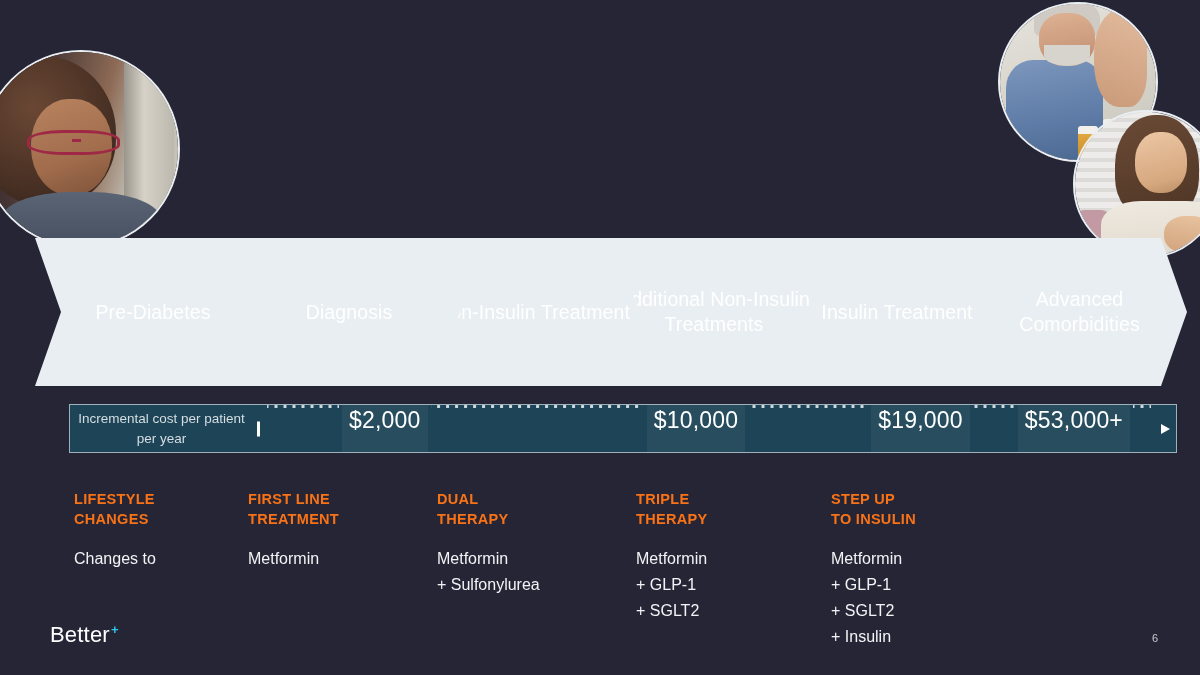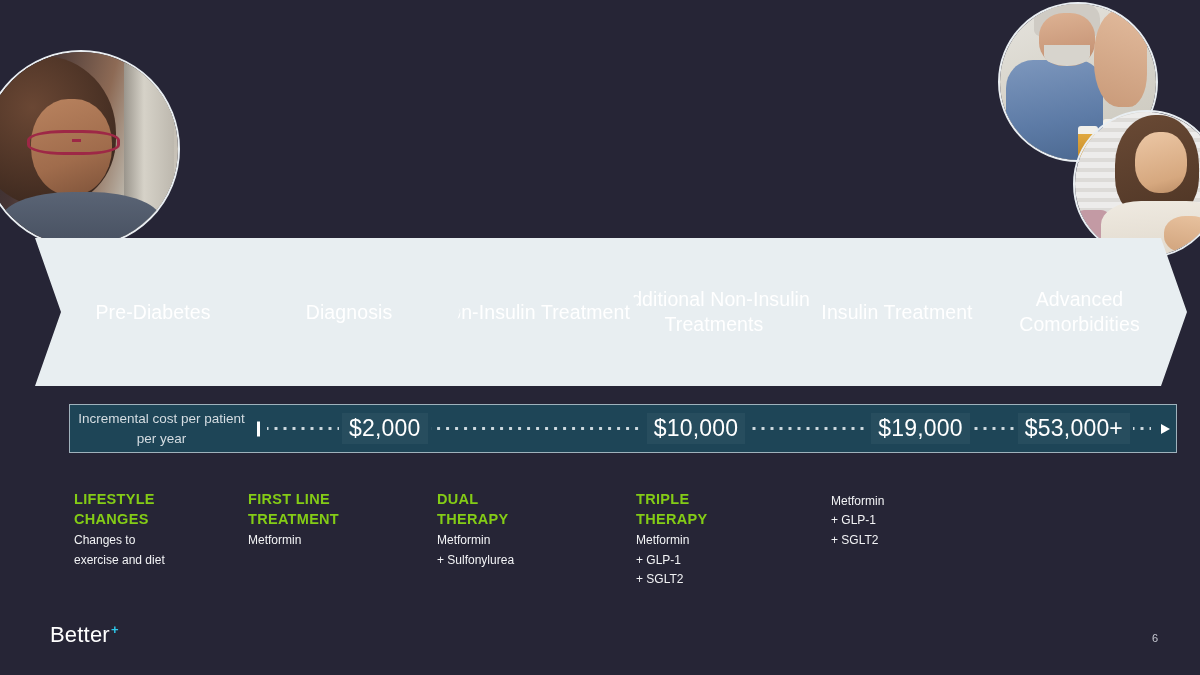--- a/index.html
+++ b/index.html
@@ -95,21 +95,21 @@
   
   .cost-strip {
     position:absolute; left:35px; top:404px; width:1108px; height:49px;
     background:#1E4557; border:1.5px solid #9fb2bc;
     display:flex; align-items:center;margin-left:34px;
   }
   .cost-label {
     width:183px; flex:none; text-align:center;
     font-size:13.5px; line-height:1.42; color:#d5dde2; font-weight:400;
   }
-  .cost-track { position:relative; flex:1; height:100%; display:flex; align-items:center; }
+  .cost-track { position:relative; flex:1; height:100%; display:flex; }
   .tick-start {
     position:absolute; left:4px; top:50%; transform:translateY(-50%);
     width:3px; height:15px; background:#ffffff;
   }
   .dots { flex:1; height:3px; margin:0 3px;
     background-image:radial-gradient(circle, #cfdbe1 1.4px, transparent 1.6px);
     background-size:9px 3px; background-repeat:repeat-x; background-position:center; }
   .cost-val {
     font-size:23px; font-weight:400; color:#ffffff; letter-spacing:.2px;
     white-space:nowrap; padding:2px 7px; background:rgba(255,255,255,.045);
@@ -117,24 +117,24 @@
   .arrow-end { width:16px; flex:none; position:relative; margin-right:6px; }
   .arrow-end:after {
     content:""; position:absolute; right:0; top:50%; transform:translateY(-50%);
     border-left:9px solid #ffffff; border-top:5px solid transparent; border-bottom:5px solid transparent;
   }
 
   
   .cols { position:absolute; left:74px; top:490px; width:1060px; height:150px; }
   .col { position:absolute; top:0; width:190px; }
   .col-title {
-    color:#84cc16; font-weight:bold; font-size:14.5px; line-height:1.36;
+    color:#f97316; font-weight:bold; font-size:14.5px; line-height:1.36;
     letter-spacing:.3px; white-space:pre-line;
   }
-  .col-body { margin-top:2px; font-size:12px; line-height:1.62; color:#f2f3f5; }
+  .col-body { margin-top:17px; font-size:16px; line-height:1.62; color:#f2f3f5; }
   .col-body div { white-space:nowrap; }
 
   
   .logo { position:absolute; left:50px; top:622px; font-size:22px; color:#fff; letter-spacing:.2px; }
   .logo .plus { color:#2EC6E8; font-size:13px; vertical-align:super; font-weight:bold; margin-left:1px; }
   .pageno { position:absolute; right:42px; top:632px; font-size:11px; color:#c7c9d2; }
 </style>
 </head>
 <body>
 
@@ -229,21 +229,20 @@
       <div class="arrow-end"></div>
     </div>
   </div>
 
   <div class="cols">
     <div class="col" style="left:0px">
       <div class="col-title">LIFESTYLE
 CHANGES</div>
       <div class="col-body">
         <div>Changes to</div>
-          <div>exercise and diet</div>
       </div>
     </div>
     <div class="col" style="left:174px">
       <div class="col-title">FIRST LINE
 TREATMENT</div>
       <div class="col-body">
         <div>Metformin</div>
       </div>
     </div>
     <div class="col" style="left:363px">
@@ -257,23 +256,26 @@
     <div class="col" style="left:562px">
       <div class="col-title">TRIPLE
 THERAPY</div>
       <div class="col-body">
         <div>Metformin</div>
           <div>+ GLP-1</div>
           <div>+ SGLT2</div>
       </div>
     </div>
     <div class="col" style="left:757px">
+      <div class="col-title">STEP UP
+TO INSULIN</div>
       <div class="col-body">
         <div>Metformin</div>
           <div>+ GLP-1</div>
         <div>+ SGLT2</div>
+          <div>+ Insulin</div>
       </div>
     </div>
   </div>
 
   <div class="logo"><span>Better</span><span class="plus">+</span></div>
   <div class="pageno">6</div>
 </div>
 
 </body></html>

